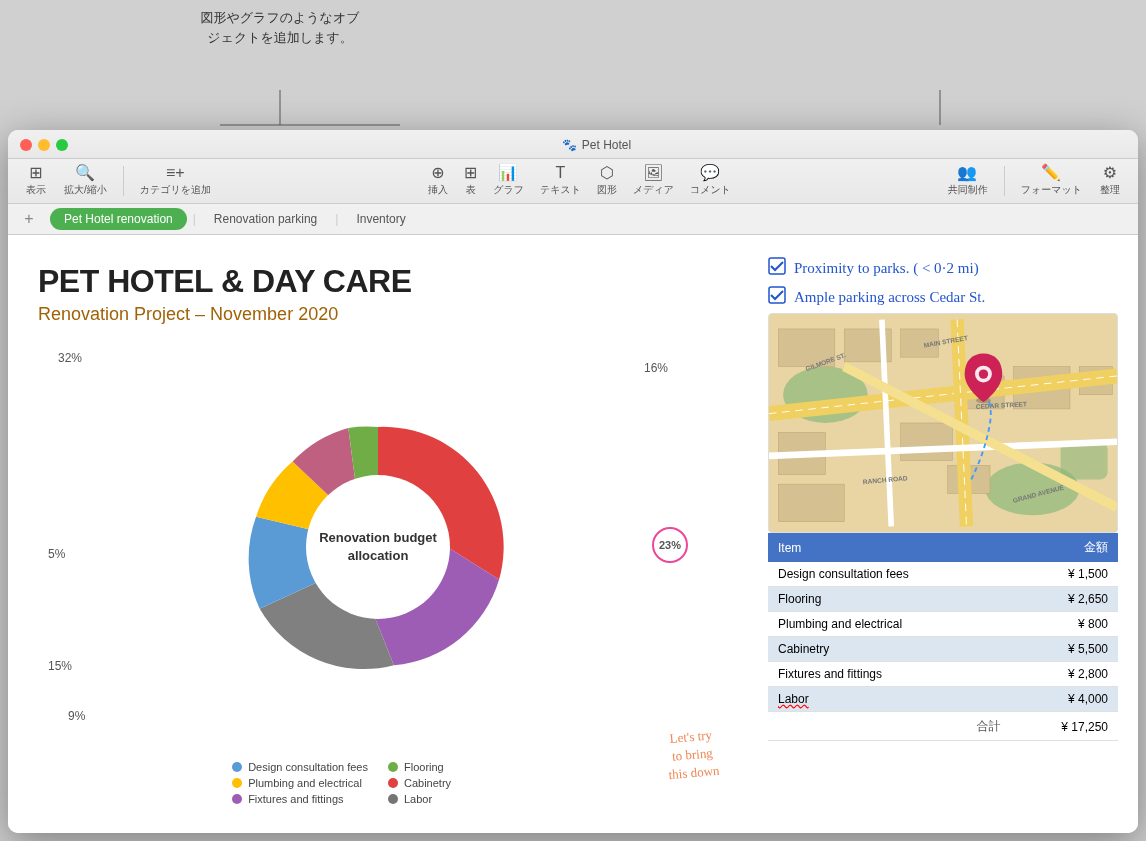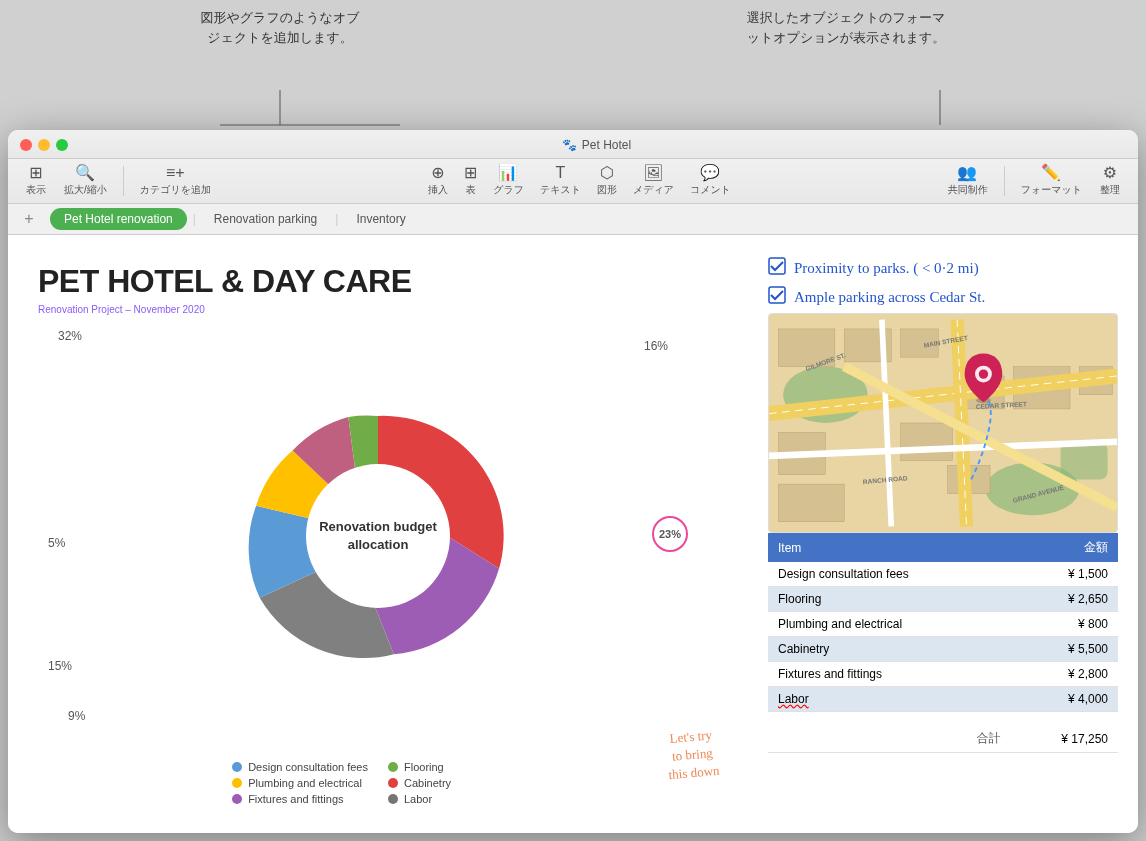--- a/index.html
+++ b/index.html
@@ -184,23 +184,23 @@
     }
 
     .doc-title {
       font-size: 32px;
       font-weight: 900;
       color: #222;
       margin-bottom: 4px;
       letter-spacing: -0.5px;
     }
     .doc-subtitle {
-      font-size: 10px;
-      color: #8b5cf6;
-      margin-bottom: 4px;
+      font-size: 18px;
+      color: #a16207;
+      margin-bottom: 16px;
     }
 
     
     .chart-area {
       display: flex;
       flex-direction: column;
       align-items: center;
       flex: 1;
     }
     .chart-with-labels {
@@ -350,42 +350,39 @@
     }
     .budget-table tr:nth-child(even) {
       background: #dce6f1;
     }
     .budget-table tr:nth-child(odd) {
       background: white;
     }
     .budget-table .total-row td {
       background: white;
       font-weight: normal;
-      padding-top: 18px;
+      padding-top: 6px;
     }
     .budget-table .total-row td:first-child {
       text-align: right;
       color: #555;
     }
     .labor-underline {
       text-decoration: underline;
       text-decoration-color: red;
       text-decoration-style: wavy;
     }
 
   </style>
 </head>
 <body>
 
 <div class="annotations">
   <div class="annotation-left">
     <span>図形やグラフのようなオブジェクトを追加します。</span>
-  </div>
-  <div class="annotation-right">
-    <span>選択したオブジェクトのフォーマットオプションが表示されます。</span>
   </div>
 
   <svg class="annotation-line" viewBox="0 0 1146 130" xmlns="http://www.w3.org/2000/svg">
 
     <line x1="280" y1="90" x2="280" y2="125" stroke="#555" stroke-width="1"></line>
     <line x1="220" y1="125" x2="400" y2="125" stroke="#555" stroke-width="1"></line>
 
     <line x1="940" y1="90" x2="940" y2="125" stroke="#555" stroke-width="1"></line>
   </svg>
 </div>

